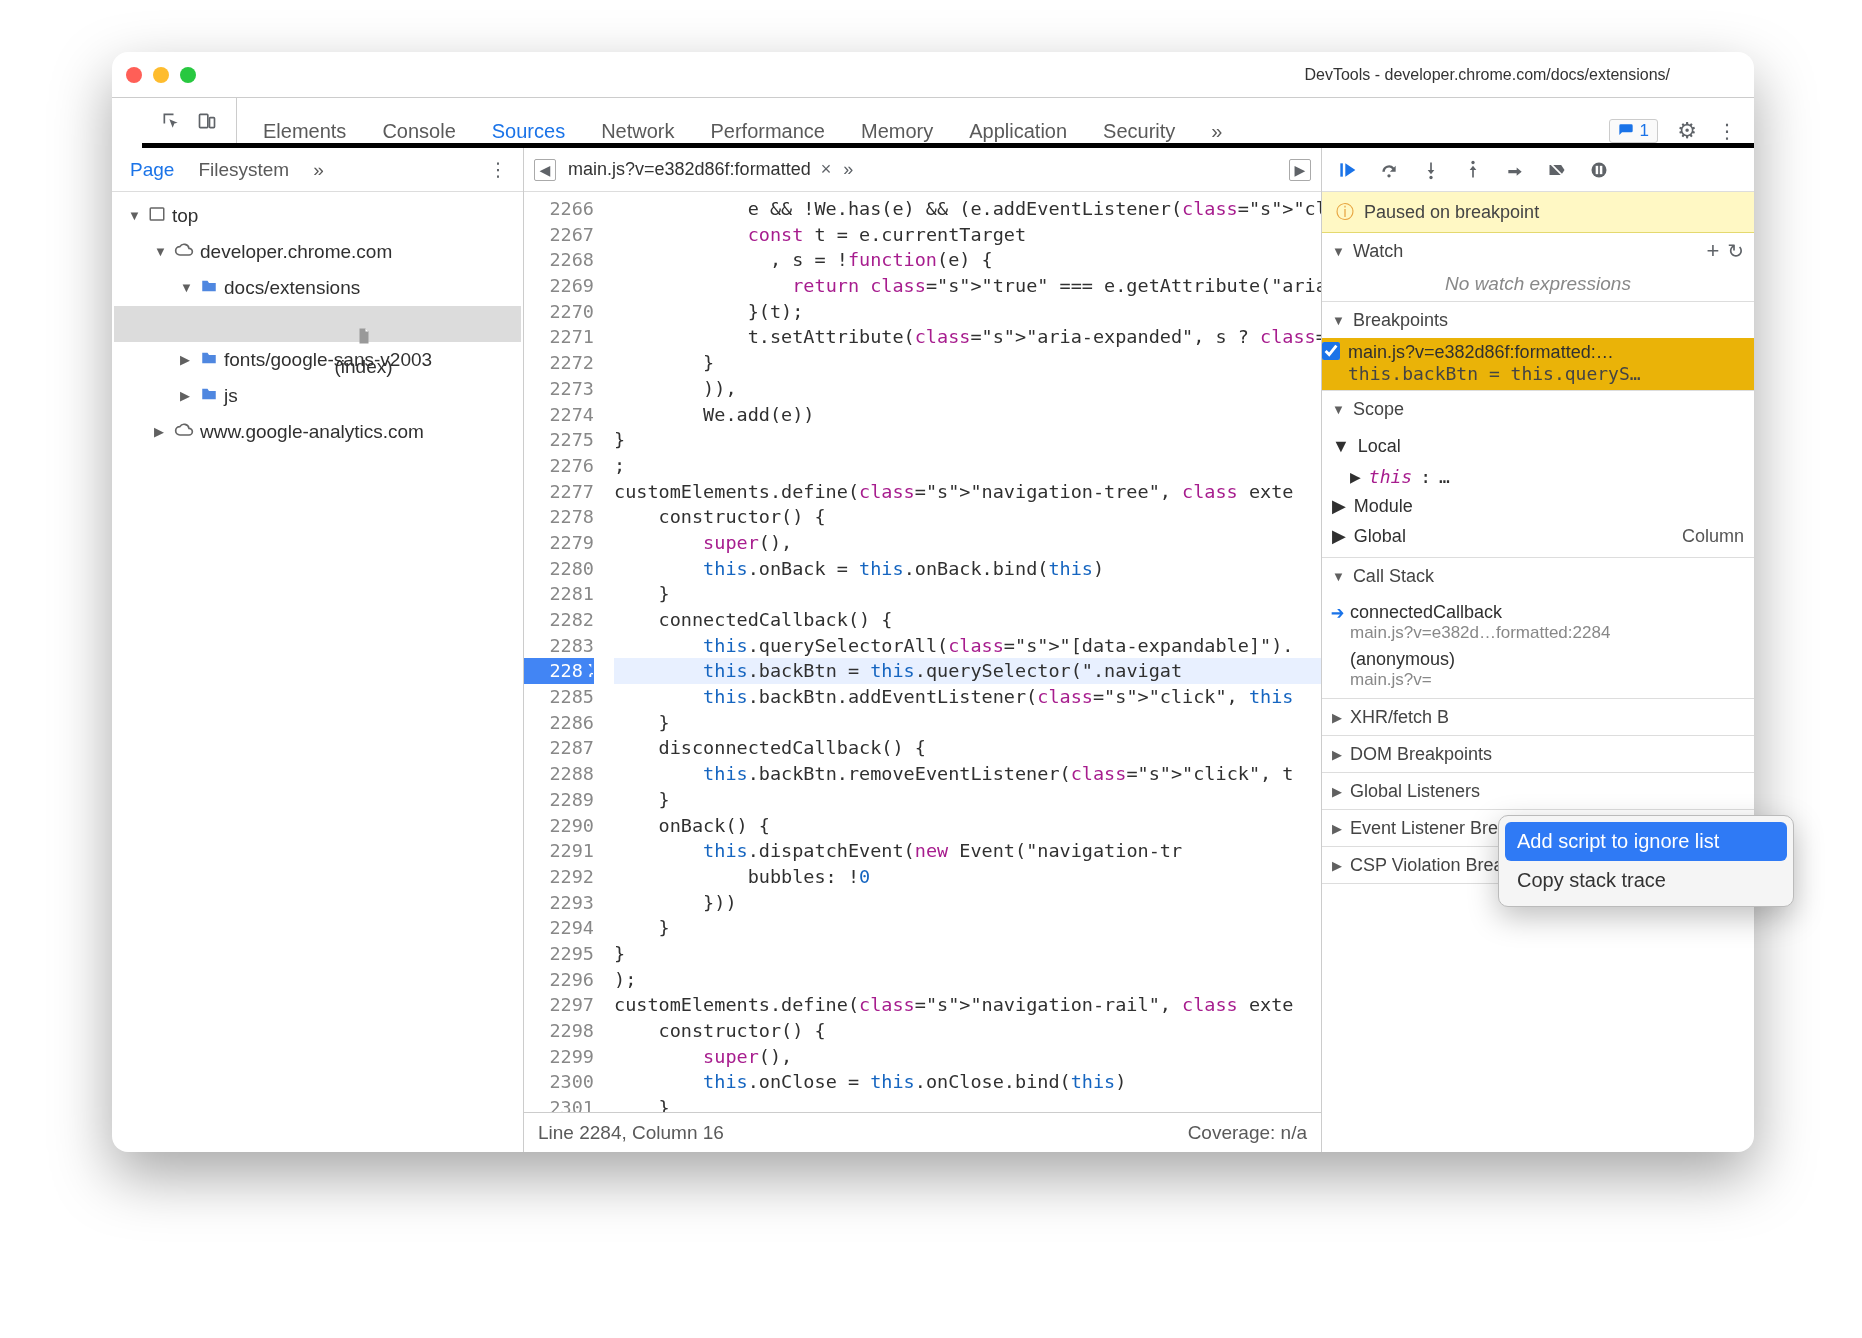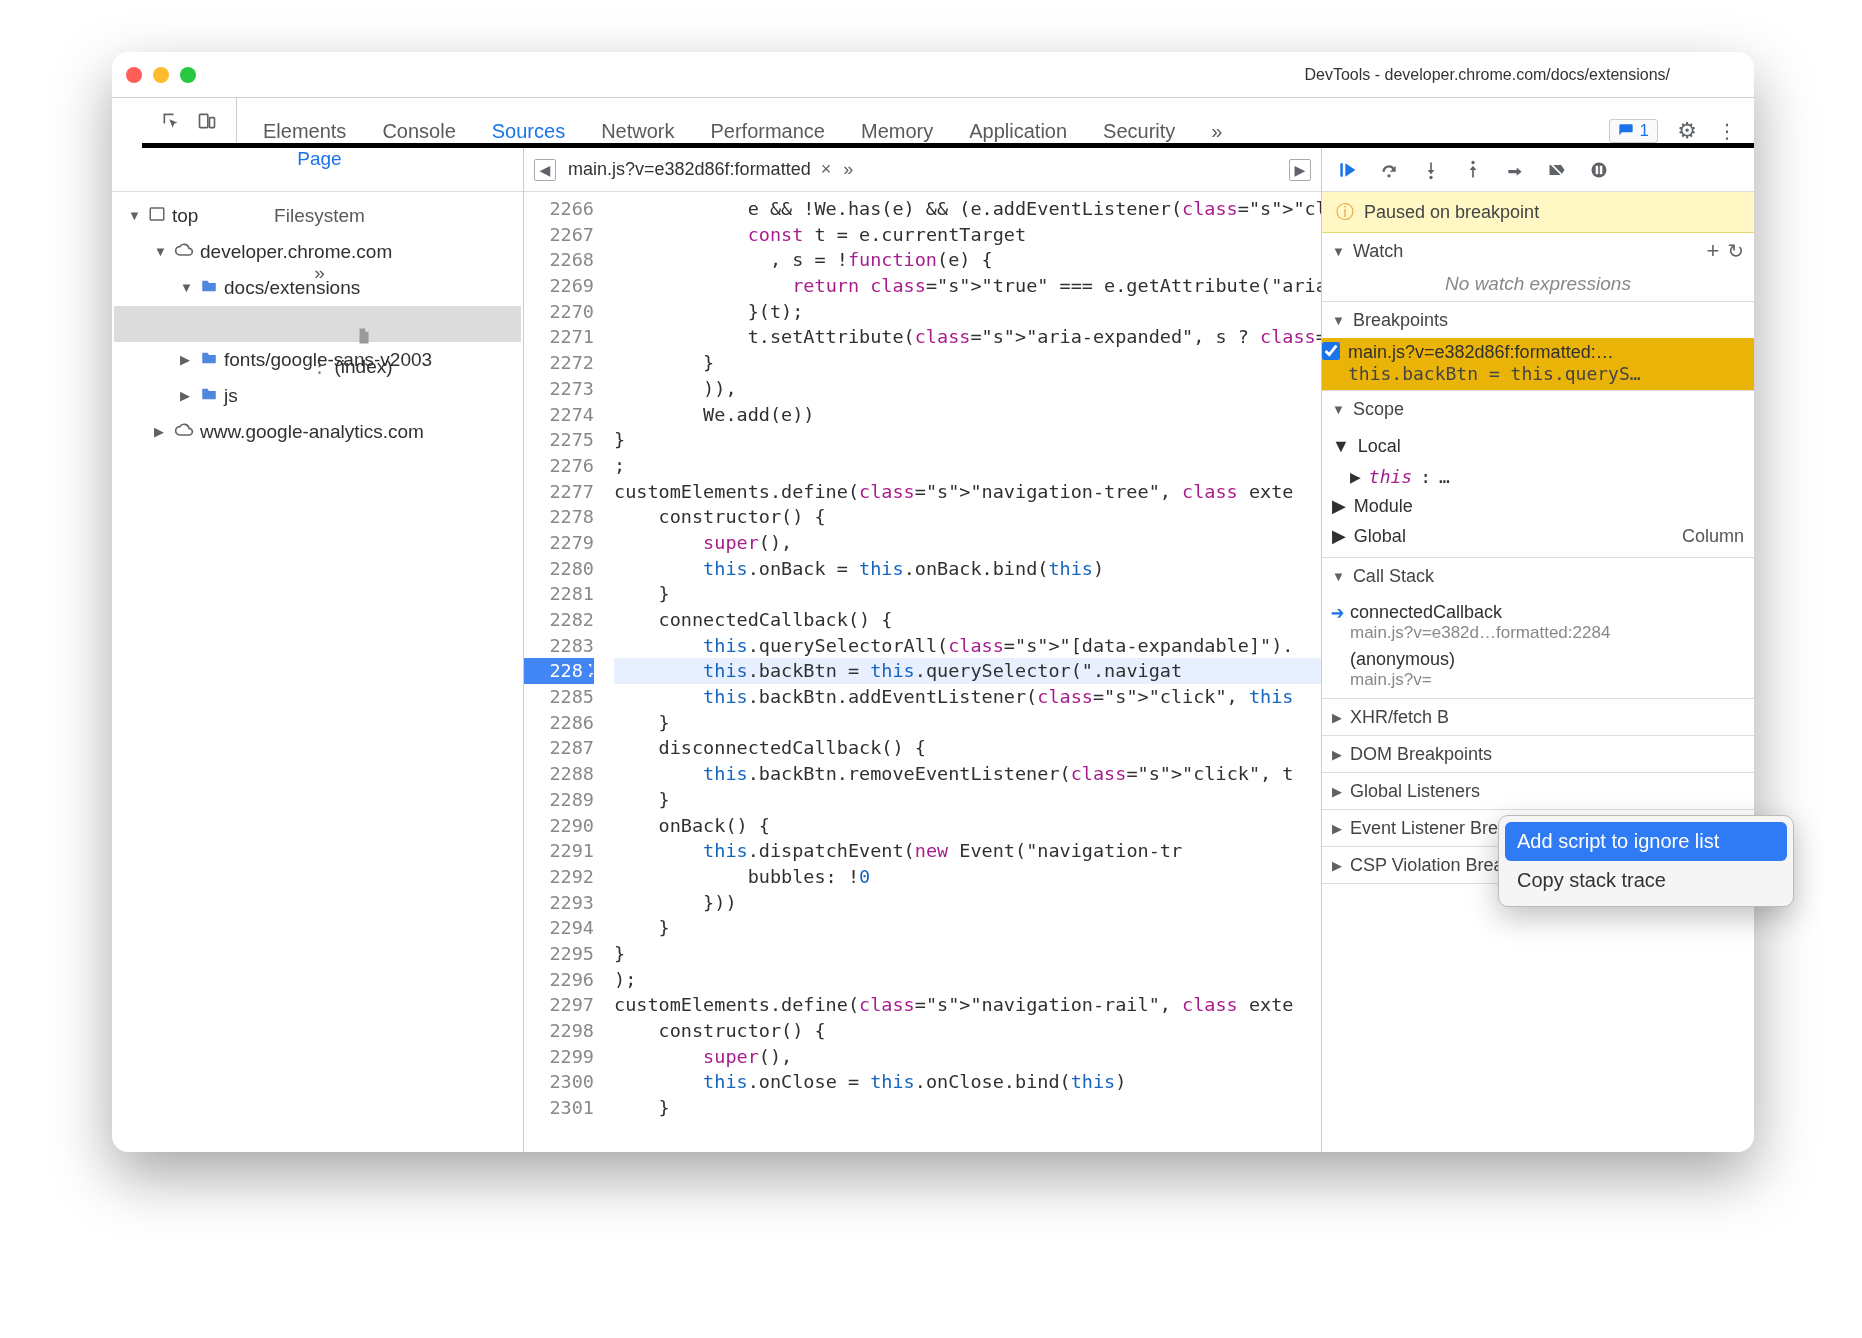--- a/index.html
+++ b/index.html
@@ -35,21 +35,21 @@
 .toolbar .tabs { display:flex; gap:36px; padding:0 26px; flex:1; }
 .toolbar .tab { color:#5a5a5a; cursor:pointer; white-space:nowrap; }
 .toolbar .tab.active { color:#1a73e8; }
 .toolbar .right { display:flex; align-items:center; gap:18px; padding:0 16px; }
 .badge { display:flex; align-items:center; gap:6px; border:1px solid #ccc; border-radius:3px; padding:1px 8px; background:#fafafa; color:#1a73e8; font-size:17px; }
 .icon { display:inline-flex; width:22px; height:22px; align-items:center; justify-content:center; }
 .gray{color:#5f6368}
 
 .main { flex:1; display:flex; min-height:0;}
 .leftpane { width:412px; border-right:1px solid #ccc; display:flex; flex-direction:column; }
-.leftpane .subtabs { height:44px; display:flex; align-items:center; gap:35px; padding:0 14px 0 18px; border-bottom:1px solid #ddd; font-size:19px; color:#5a5a5a;flex-direction:column; }
+.leftpane .subtabs { height:44px; display:flex; align-items:center; gap:24px; padding:0 14px 0 18px; border-bottom:1px solid #ddd; font-size:19px; color:#5a5a5a; }
 .leftpane .subtabs .st.active { color:#1a73e8; }
 .leftpane .subtabs .spacer { flex:1; }
 .tree { flex:1; padding:6px 2px; font-size:19px; color:#303030; overflow:auto; }
 .tree .node { display:flex; align-items:center; height:36px; gap:6px; padding-left:var(--ind,12px); white-space:nowrap; }
 .tree .node.sel { background:#dcdcdc;flex-direction:column; }
 .tree .tw { width:14px; color:#606060; font-size:13px; transform:translateY(-1px);}
 
 .center { flex:1; display:flex; flex-direction:column; min-width:0; border-right:1px solid #ccc; }
 .center .filebar { height:44px; display:flex; align-items:center; border-bottom:1px solid #ddd; padding:0 10px; gap:12px; font-size:18px; color:#333; }
 .center .filebar .ftab { display:flex; align-items:center; gap:10px; }
@@ -251,20 +251,25 @@
             <div class="ln">2295</div>
             <div class="ln">2296</div>
             <div class="ln">2297</div>
             <div class="ln">2298</div>
             <div class="ln">2299</div>
             <div class="ln">2300</div>
             <div class="ln">2301</div>
           </div>
         <div class="code" id="code"><div class="row">            e &amp;&amp; !We.has(e) &amp;&amp; (e.addEventListener(<span <span="" class="k">class</span>="s"&gt;"click",</div><div class="row">            <span class="k">const</span> t = e.currentTarget</div><div class="row">              , s = !<span class="k">function</span>(e) {</div><div class="row">                <span class="k">return</span> <span <span="" class="k">class</span>="s"&gt;"true" === e.getAttribute("aria-e</div><div class="row">            }(t);</div><div class="row">            t.setAttribute(<span <span="" class="k">class</span>="s"&gt;"aria-expanded", s ? <span <span="" class="k">class</span>="s"&gt;"true"</div><div class="row">        }</div><div class="row">        )),</div><div class="row">        We.add(e))</div><div class="row">}</div><div class="row">;</div><div class="row">customElements.define(<span <span="" class="k">class</span>="s"&gt;"navigation-tree", <span class="k">class</span> exte</div><div class="row">    constructor() {</div><div class="row">        <span class="k">super</span>(),</div><div class="row">        <span class="this">this</span>.onBack = <span class="this">this</span>.onBack.bind(<span class="this">this</span>)</div><div class="row">    }</div><div class="row">    connectedCallback() {</div><div class="row">        <span class="this">this</span>.querySelectorAll(<span <span="" class="k">class</span>="s"&gt;"[data-expandable]").</div><div class="row hl">        <span class="this">this</span>.backBtn = <span class="this">this</span>.querySelector(".navigat</div><div class="row">        <span class="this">this</span>.backBtn.addEventListener(<span <span="" class="k">class</span>="s"&gt;"click", <span class="this">this</span></div><div class="row">    }</div><div class="row">    disconnectedCallback() {</div><div class="row">        <span class="this">this</span>.backBtn.removeEventListener(<span <span="" class="k">class</span>="s"&gt;"click", t</div><div class="row">    }</div><div class="row">    onBack() {</div><div class="row">        <span class="this">this</span>.dispatchEvent(<span class="k">new</span> Event("navigation-tr</div><div class="row">            bubbles: !<span class="n">0</span></div><div class="row">        }))</div><div class="row">    }</div><div class="row">}</div><div class="row">);</div><div class="row">customElements.define(<span <span="" class="k">class</span>="s"&gt;"navigation-rail", <span class="k">class</span> exte</div><div class="row">    constructor() {</div><div class="row">        <span class="k">super</span>(),</div><div class="row">        <span class="this">this</span>.onClose = <span class="this">this</span>.onClose.bind(<span class="this">this</span>)</div><div class="row">    }</div></div>
       </div>
+      <div class="statusbar">
+        <span>Line 2284, Column 16</span>
+        <span class="spacer"></span>
+        <span>Coverage: n/a</span>
+      </div>
     </div>
 
     <div class="rightpane">
       <div class="dbgctrl">
         <span class="icon resume">
             <svg class="svgico" viewBox="0 0 24 24">
               <rect x="4" y="4" width="3" height="16" fill="#1a73e8"></rect>
               <path d="M10 4l12 8-12 8z" fill="#1a73e8"></path>
             </svg>
           </span>

